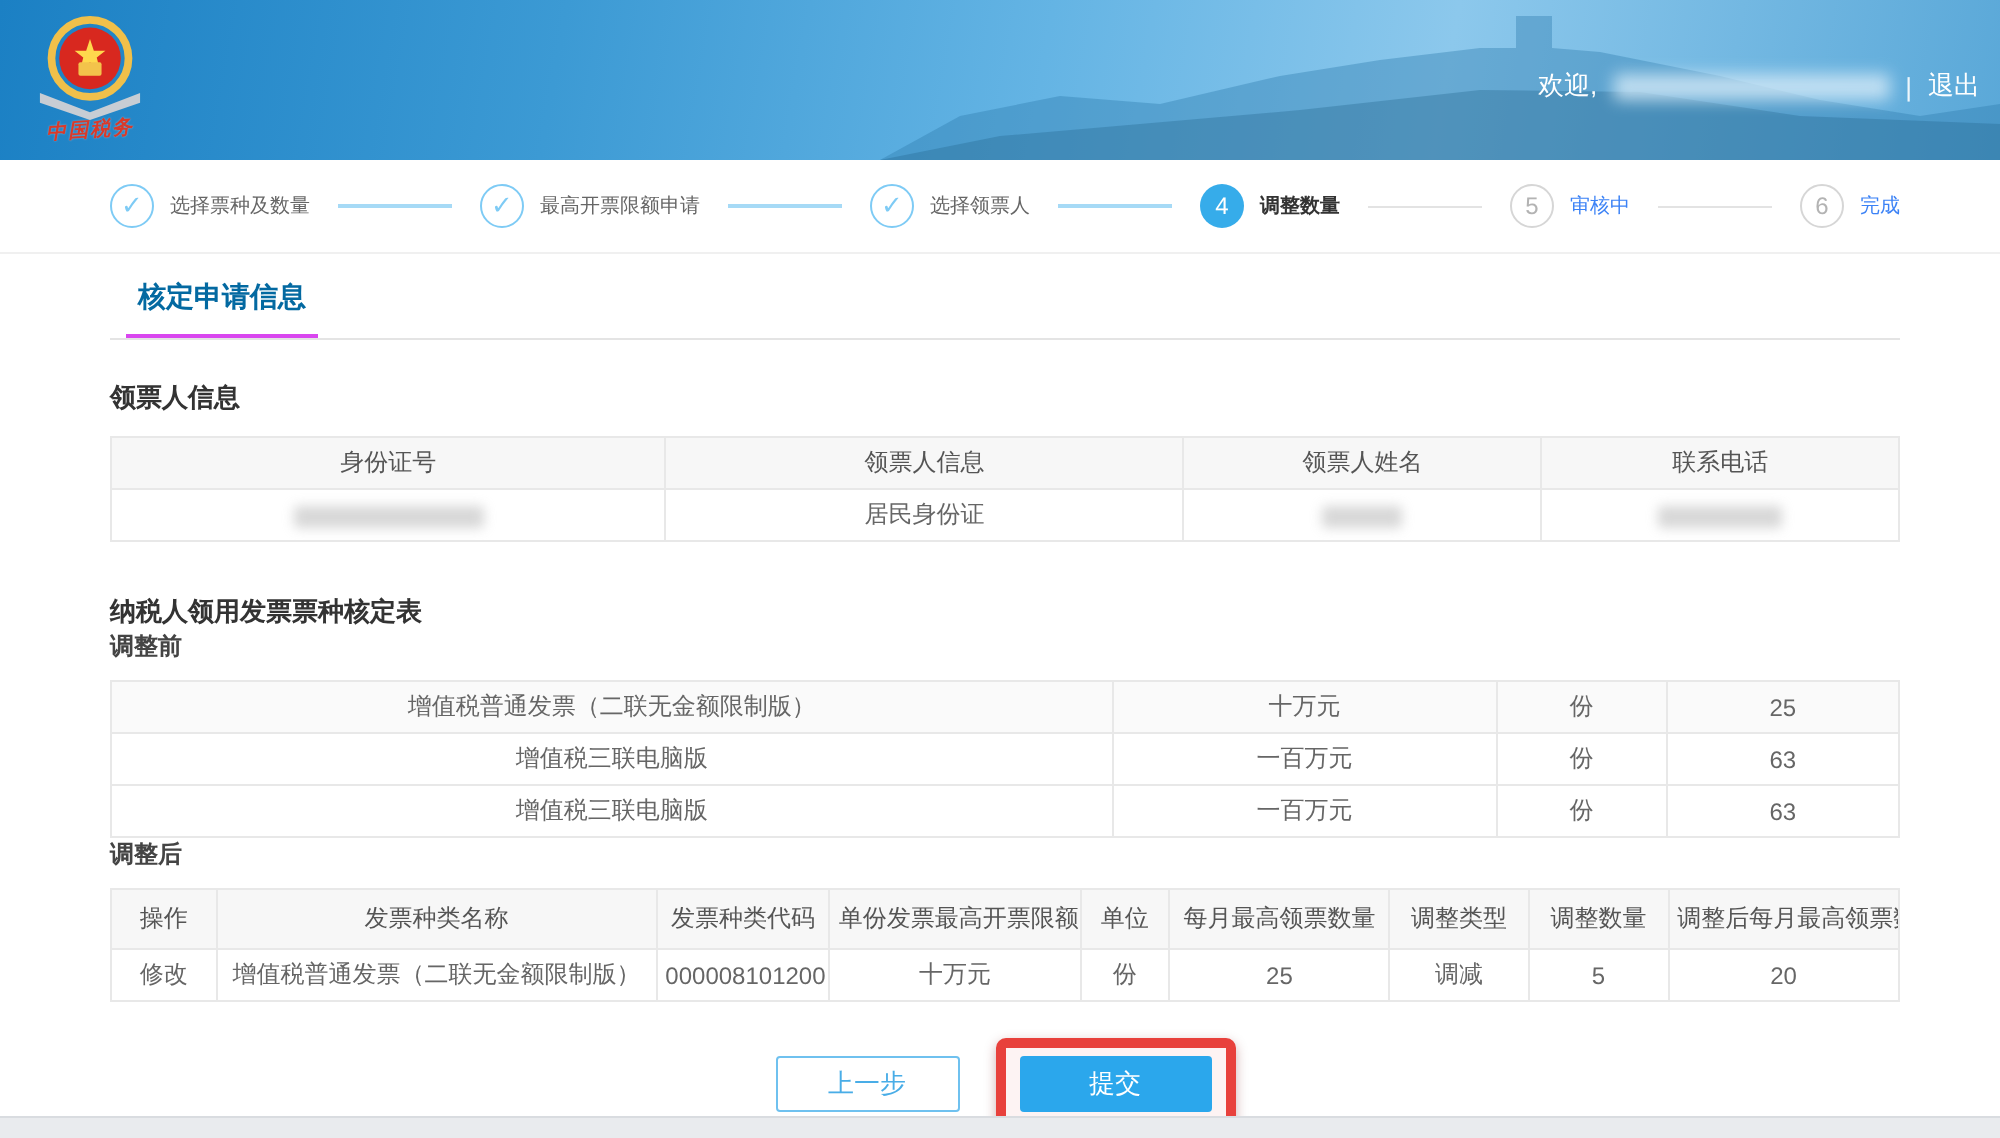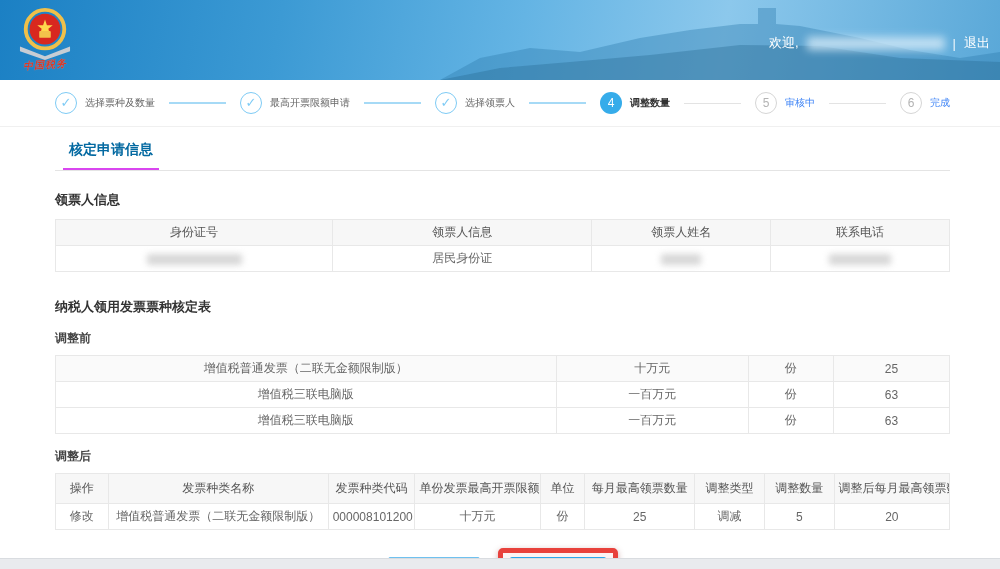--- a/index.html
+++ b/index.html
@@ -41,21 +41,21 @@
   .connector { flex:1 1 auto; height:1px; margin:0 14px; background:#e3e3e3; }
   .connector.done { background:#a6daf6; height:2px; }
 
   
   .content { padding:0 50px 0 55px; }
   .tabbar { border-bottom:1px solid #e4e4e4; padding-top:13px; }
   .tab { display:inline-block; margin-left:8px; padding:0 6px 9px 6px; font-size:14px; font-weight:bold;
     color:#0369a1; border-bottom:2px solid #d946ef; cursor:pointer; }
 
   .sec-title { margin-top:20px; font-size:13px; font-weight:bold; color:#333; }
-  .sub-label { margin-top:14px; font-size:12px; font-weight:bold; color:#444; }
+  .sub-label { font-size:12px; font-weight:bold; color:#444; }
 
   table { width:100%; border-collapse:collapse; table-layout:fixed; font-size:12px; color:#666; }
   th,td { border:1px solid #e8e8e8; text-align:center; height:26px; padding:0 4px; overflow:hidden;
     white-space:nowrap; }
   th { background:#f7f7f7; font-weight:normal; color:#555; }
   .tbl-collector { margin-top:10px; }
   .tbl-before { margin-top:8px; }
   .tbl-before tr:first-child td { background:#fafafa; }
   .tbl-after { margin-top:8px; }
   .tbl-after th { height:30px; }

